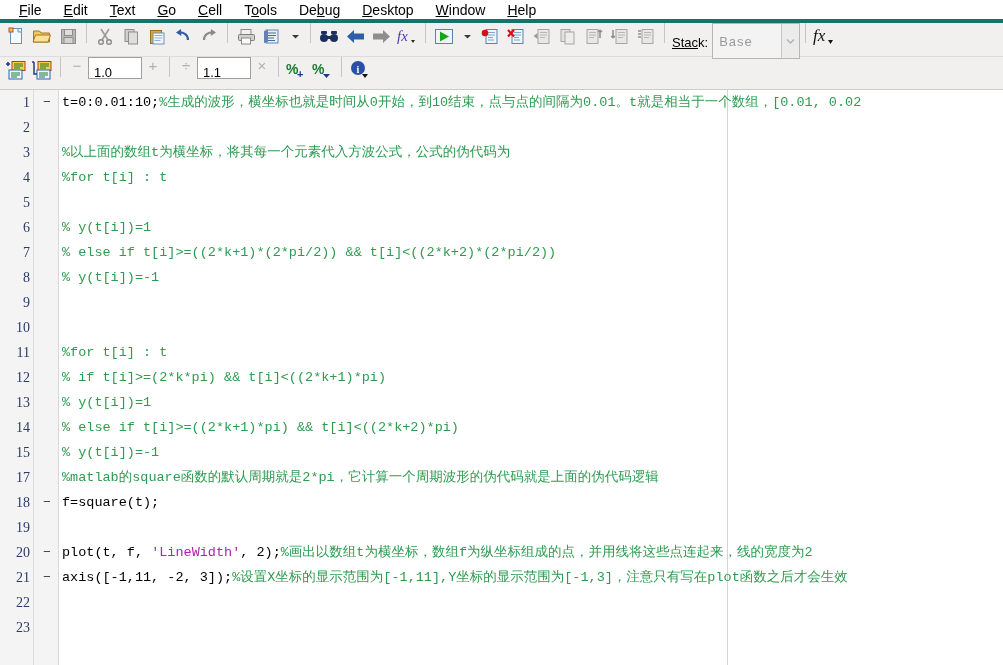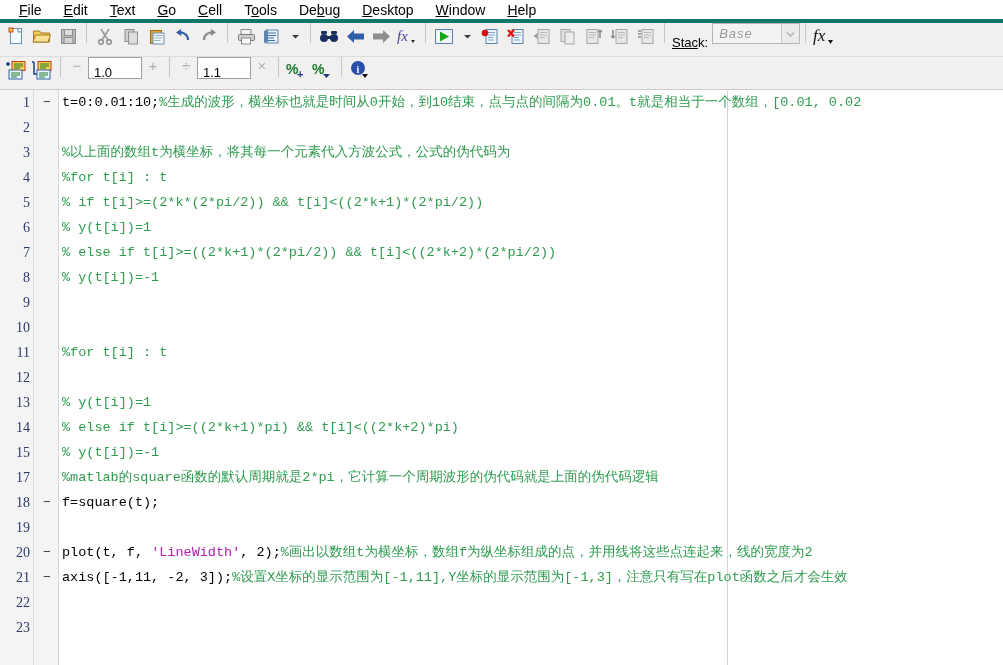--- a/index.html
+++ b/index.html
@@ -40,25 +40,24 @@
   .tb-btn.small{width:20px;}
   .tb-sep{
     width:1px;height:20px;background:#c6c6c6;
     margin:0 5px;flex:0 0 auto;
   }
   .tb-label{
     font-size:13px;color:#000;margin:12px 4px 0 2px;white-space:nowrap;
   }
   .tb-label .mn{text-decoration:underline;}
   .combo{
-    width:88px;height:21px;background:#f3f3f3;
+    width:88px;height:36px;background:#f3f3f3;
     border:1px solid #b6b6b6;
     display:flex;align-items:center;
     box-sizing:border-box;
-    font-style:italic;
   }
   .combo .cval{
     flex:1;font-size:13px;color:#9a9a9a;padding-left:6px;
     letter-spacing:1px;
   }
   .combo .carrow{
     width:17px;height:100%;
     border-left:1px solid #c9c9c9;
     background:#ebebeb;
     display:flex;align-items:center;justify-content:center;
@@ -391,21 +390,20 @@
       <div class="row">
         <div class="ln">3</div>
         <div class="code"><span class="cm">%以上面的数组t为横坐标，将其每一个元素代入方波公式，公式的伪代码为</span></div>
       </div>
       <div class="row">
         <div class="ln">4</div>
         <div class="code"><span class="cm">%for t[i] : t</span></div>
       </div>
       <div class="row">
         <div class="ln">5</div>
-        <div class="code"><span class="cm">%   if t[i]&gt;=(2*k*(2*pi/2)) &amp;&amp; t[i]&lt;((2*k+1)*(2*pi/2))</span></div>
       </div>
       <div class="row">
         <div class="ln">6</div>
         <div class="code"><span class="cm">%       y(t[i])=1</span></div>
       </div>
       <div class="row">
         <div class="ln">7</div>
         <div class="code"><span class="cm">%   else if t[i]&gt;=((2*k+1)*(2*pi/2)) &amp;&amp; t[i]&lt;((2*k+2)*(2*pi/2))</span></div>
       </div>
       <div class="row">
@@ -418,20 +416,21 @@
       </div>
       <div class="row">
         <div class="ln">10</div>
       </div>
       <div class="row">
         <div class="ln">11</div>
         <div class="code"><span class="cm">%for t[i] : t</span></div>
       </div>
       <div class="row">
         <div class="ln">12</div>
+        <div class="code"><span class="cm">%   if t[i]&gt;=(2*k*pi) &amp;&amp; t[i]&lt;((2*k+1)*pi)</span></div>
       </div>
       <div class="row">
         <div class="ln">13</div>
         <div class="code"><span class="cm">%       y(t[i])=1</span></div>
       </div>
       <div class="row">
         <div class="ln">14</div>
         <div class="code"><span class="cm">%   else if t[i]&gt;=((2*k+1)*pi) &amp;&amp; t[i]&lt;((2*k+2)*pi)</span></div>
       </div>
       <div class="row">

